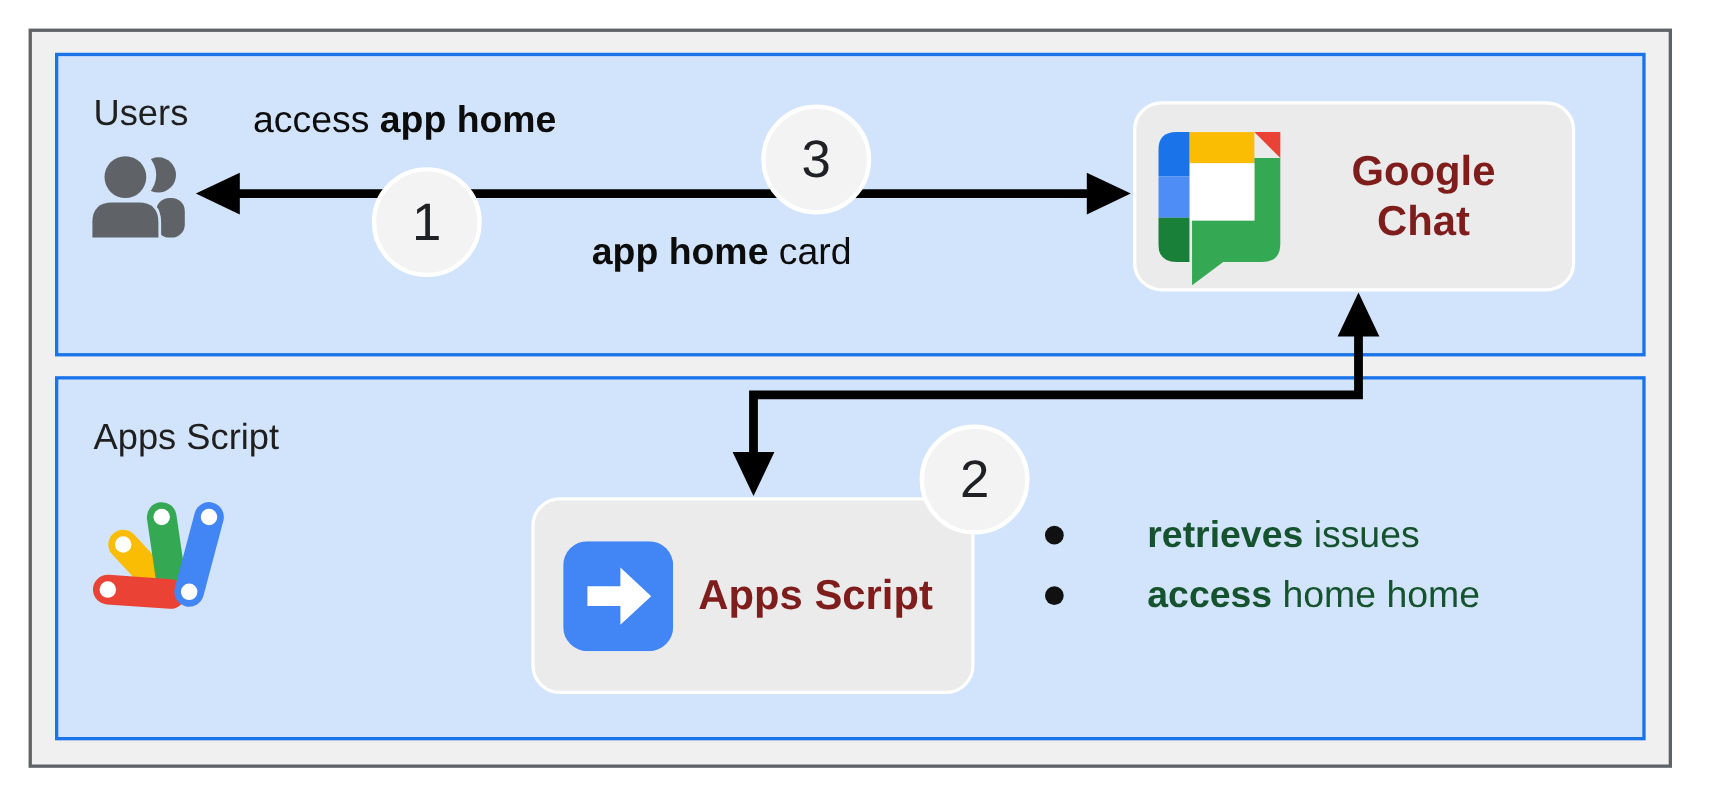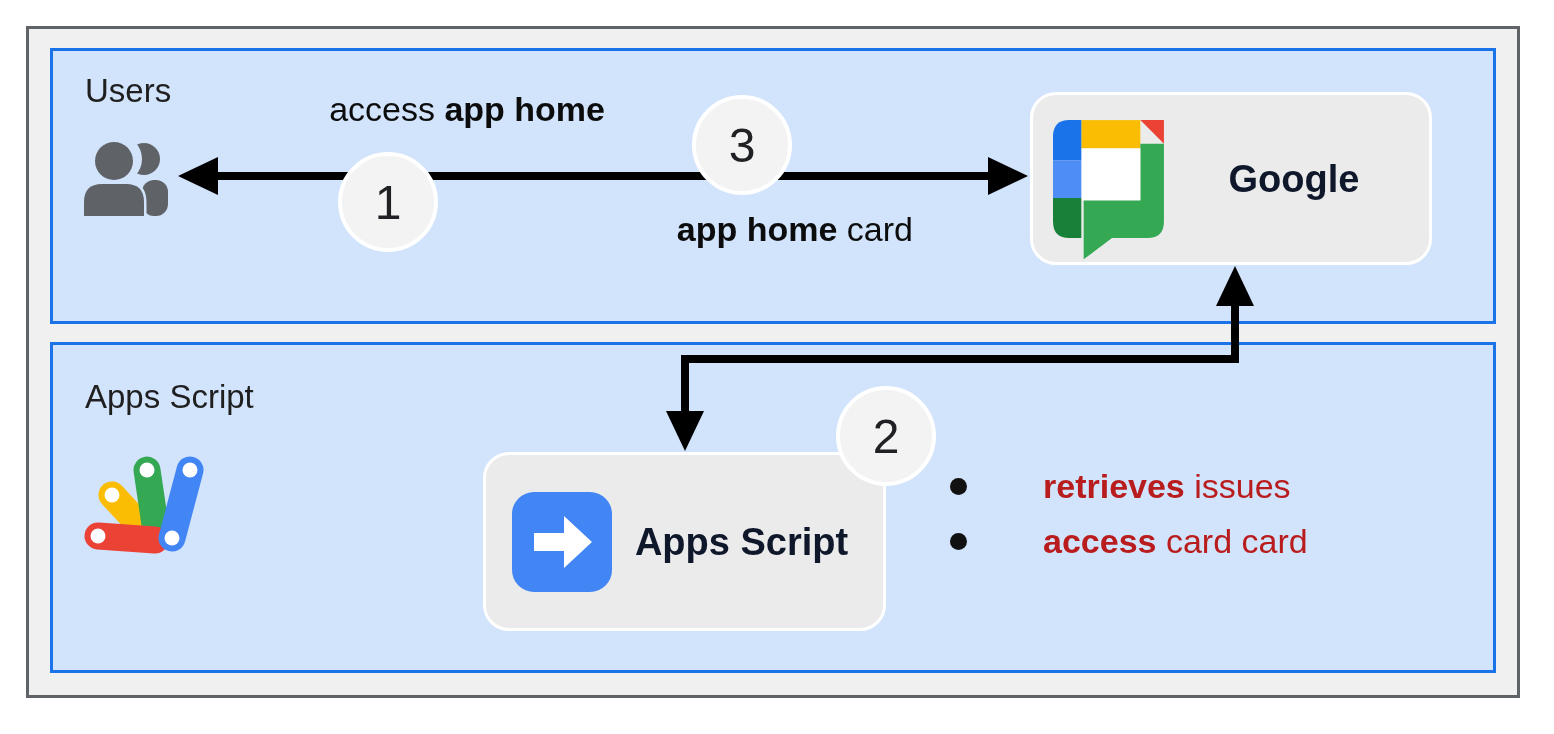--- a/index.html
+++ b/index.html
@@ -27,55 +27,55 @@
   svg.arrow-layer{left:0;top:0;pointer-events:none;}
   
   .card{
     position:absolute;background:#ebebeb;border:3px solid #ffffff;
     border-radius:26px;display:flex;align-items:center;box-sizing:border-box;
   }
   .card-chat{left:1030px;top:92px;width:402px;height:173px;padding-left:20px;}
   .card-project{left:483px;top:452px;width:403px;height:179px;padding-left:26px;}
   .card-title{
     flex:1;text-align:center;font-weight:bold;font-size:38px;line-height:46px;
-    color:#0f172a;padding-right:12px;
+    color:#7f1d1d;padding-right:12px;
   }
   
   .step{
     position:absolute;width:92px;height:92px;border-radius:50%;
     background:#f3f3f3;border:4px solid #ffffff;
     display:flex;align-items:center;justify-content:center;
     font-size:48px;color:#202124;
   }
   .step-1{left:338px;top:152px;}
   .step-3{left:692px;top:95px;}
   .step-2{left:836px;top:386px;}
   
   .flow-label{
     position:absolute;font-size:34px;line-height:38px;color:#0c0c0c;
-    text-align:right;white-space:nowrap;
+    text-align:left;white-space:nowrap;
   }
   .flow-label .b{font-weight:bold;}
   .flow-access{left:230px;top:90px;width:375px;}
   .flow-card{left:538px;top:210px;width:375px;}
   
   .bullets{position:absolute;left:950px;top:466px;list-style:none;margin:0;padding:0;}
-  .bullets li{display:flex;align-items:flex-start;margin-bottom:15px;font-size:34px;line-height:40px;color:#b91c1c;text-align:right;}
+  .bullets li{display:flex;align-items:flex-start;margin-bottom:15px;font-size:34px;line-height:40px;color:#14532d;text-align:right;}
   .bullets .dot{width:17px;height:17px;border-radius:50%;background:#111;margin-top:12px;margin-right:76px;flex:none;}
   .bullets .b{font-weight:bold;}
 </style>
 </head>
 <body>
 
 <div class="abs frame"></div>
 
 <div class="lane lane-users"></div>
 <div class="lane lane-apps"></div>
 
-<div class="lane-label" style="left:85px;top:72px;">Users</div>
+<div class="lane-label" style="left:85px;top:84px;">Users</div>
 <div class="lane-label" style="left:85px;top:378px;">Apps Script</div>
 
 <svg class="abs" style="left:80px;top:136px;" width="104" height="86" viewBox="0 0 104 86">
   <rect x="62" y="44" width="26" height="36" rx="12" fill="#5f6368"></rect>
   <circle cx="64" cy="23" r="16" fill="#5f6368"></circle>
   <circle cx="38" cy="23" r="24" fill="#d2e3fc"></circle>
   <path d="M4,80 V66 Q4,48 22,48 H46 Q64,48 64,66 V80 Z" fill="#5f6368" stroke="#d2e3fc" stroke-width="5" paint-order="stroke"></path>
   <circle cx="34" cy="25" r="19" fill="#5f6368"></circle>
 </svg>
 
@@ -109,20 +109,21 @@
     <rect x="24" y="0" width="50" height="24" fill="#fbbc04"></rect>
     <polygon points="74,0 94,0 94,20" fill="#ea4335"></polygon>
     <path d="M74,20 H94 V86 Q94,100 80,100 H50 L26,118 V68 H74 Z" fill="#34a853"></path>
     <rect x="24" y="24" width="50" height="44" fill="#ffffff"></rect>
     <path d="M0,14 Q0,0 14,0 H24 V34 H0 Z" fill="#1a73e8"></path>
     <rect x="0" y="34" width="24" height="32" fill="#4e8df6"></rect>
     <path d="M0,66 H24 V100 H14 Q0,100 0,86 Z" fill="#188038"></path>
   </svg>
   <div class="card-title">
     <div>Google</div>
+    <div>Chat</div>
   </div>
 </div>
 
 <div class="card card-project">
   <svg width="100" height="100" viewBox="0 0 100 100">
     <rect x="0" y="0" width="100" height="100" rx="22" fill="#4285f4"></rect>
     <polygon points="22,41 52,41 52,24 80,50 52,76 52,59 22,59" fill="#ffffff"></polygon>
   </svg>
   <div class="card-title">
     <div>Apps Script</div>
@@ -146,15 +147,15 @@
   <span class="b">app home</span><span> card</span>
 </div>
 
 <ul class="bullets">
   <li>
     <span class="dot"></span>
     <span><span class="b">retrieves</span><span> issues</span></span>
   </li>
   <li>
     <span class="dot"></span>
-    <span><span class="b">access</span><span> card card</span></span>
+    <span><span class="b">access</span><span> home home</span></span>
   </li>
 </ul>
 
 </body></html>

